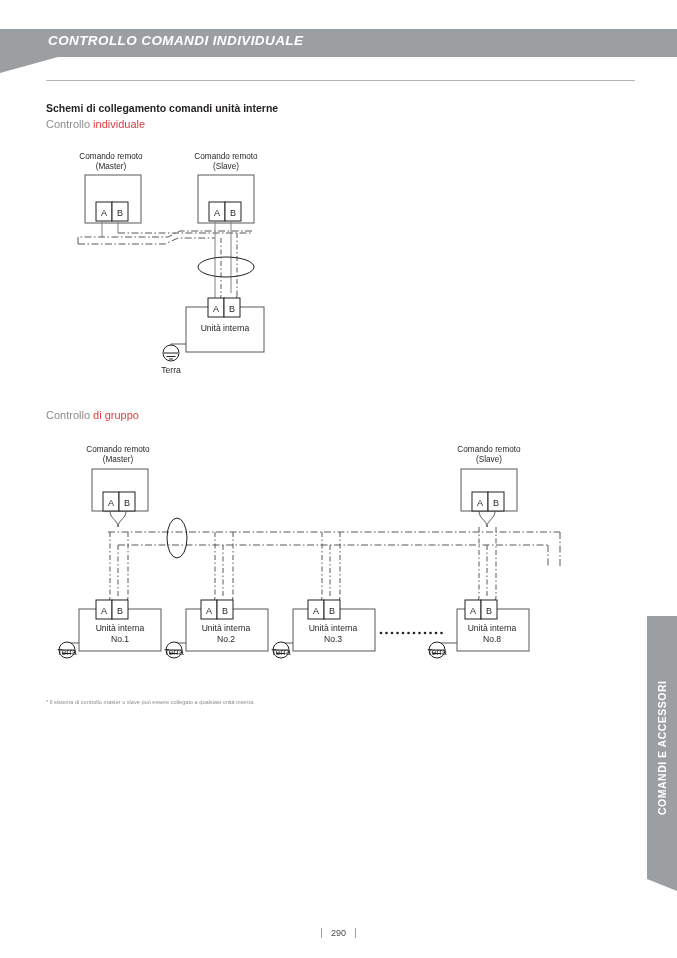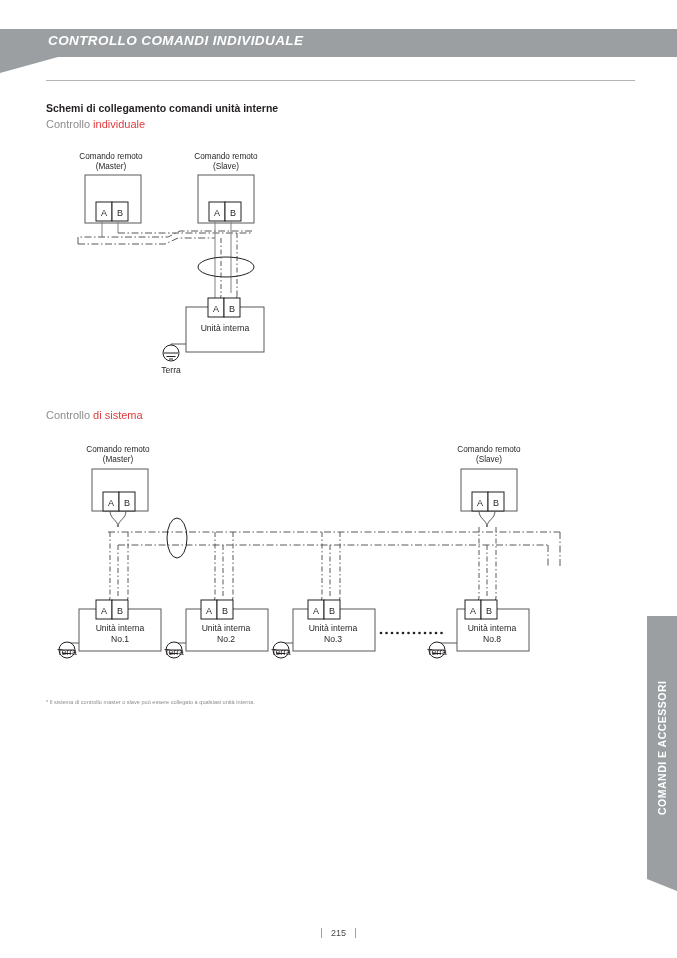--- a/index.html
+++ b/index.html
@@ -164,21 +164,21 @@
 <div class="rule"></div>
 <div class="sub-title">Schemi di collegamento comandi unità interne</div>
 
 <div class="ctrl-label" id="ctrl-ind">
   <span>Controllo</span>
   <span class="accent">individuale</span>
 </div>
 
 <div class="ctrl-label" id="ctrl-grp">
   <span>Controllo</span>
-  <span class="accent">di sistema</span>
+  <span class="accent">di gruppo</span>
 </div>
 
 <svg class="diagram" id="diagram-individual" width="677" height="240">
 
   <text class="dg-label" x="111" y="14" text-anchor="middle">Comando remoto</text>
   <text class="dg-label" x="111" y="24" text-anchor="middle">(Master)</text>
 
   <text class="dg-label" x="226" y="14" text-anchor="middle">Comando remoto</text>
   <text class="dg-label" x="226" y="24" text-anchor="middle">(Slave)</text>
 
@@ -399,15 +399,15 @@
 </svg>
 
 <div class="footnote">* Il sistema di controllo master o slave può essere collegato a qualsiasi unità interna.</div>
 
 <div class="side-tab"></div>
 <div class="side-tab-notch"></div>
 <div class="side-tab-text">COMANDI E ACCESSORI</div>
 
 <div class="footer">
   <span class="bar"></span>
-  <span class="pageno">215</span>
+  <span class="pageno">290</span>
   <span class="bar"></span>
 </div>
 
 </body></html>

